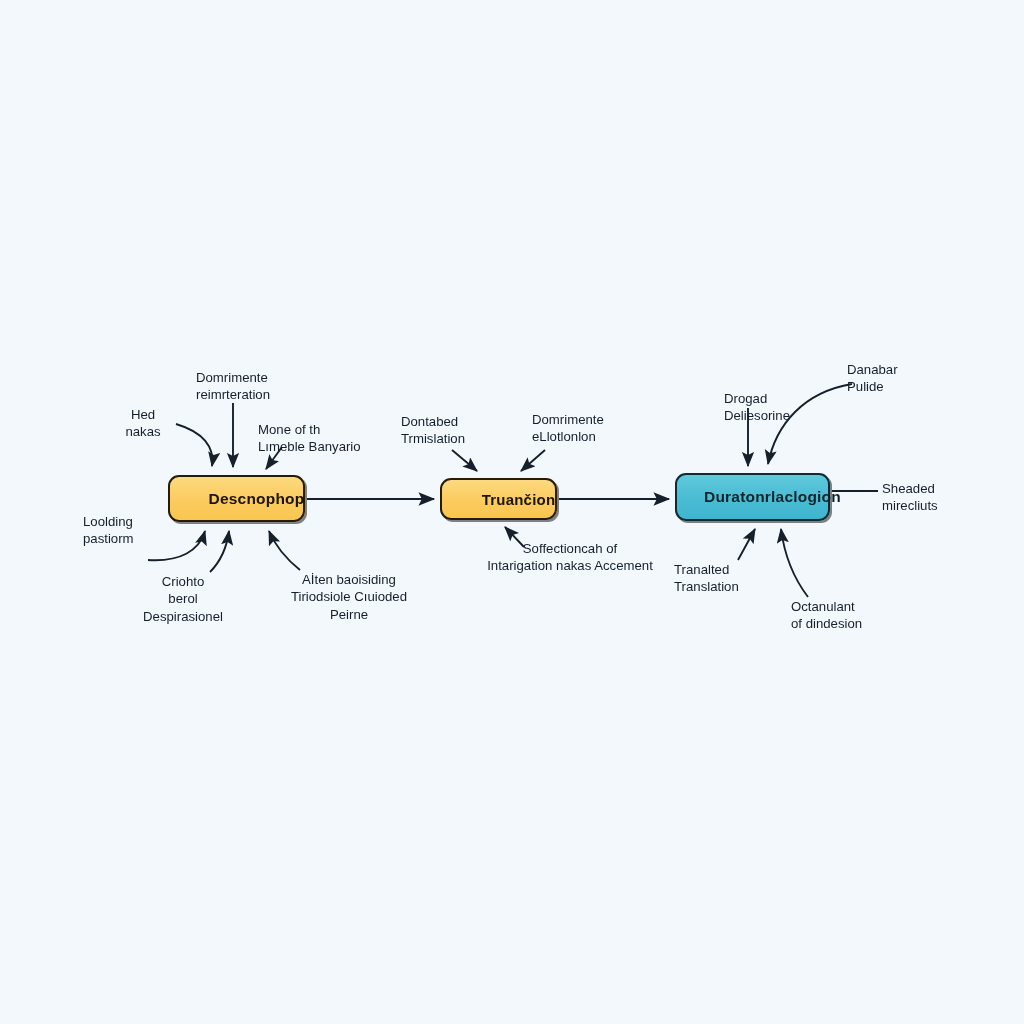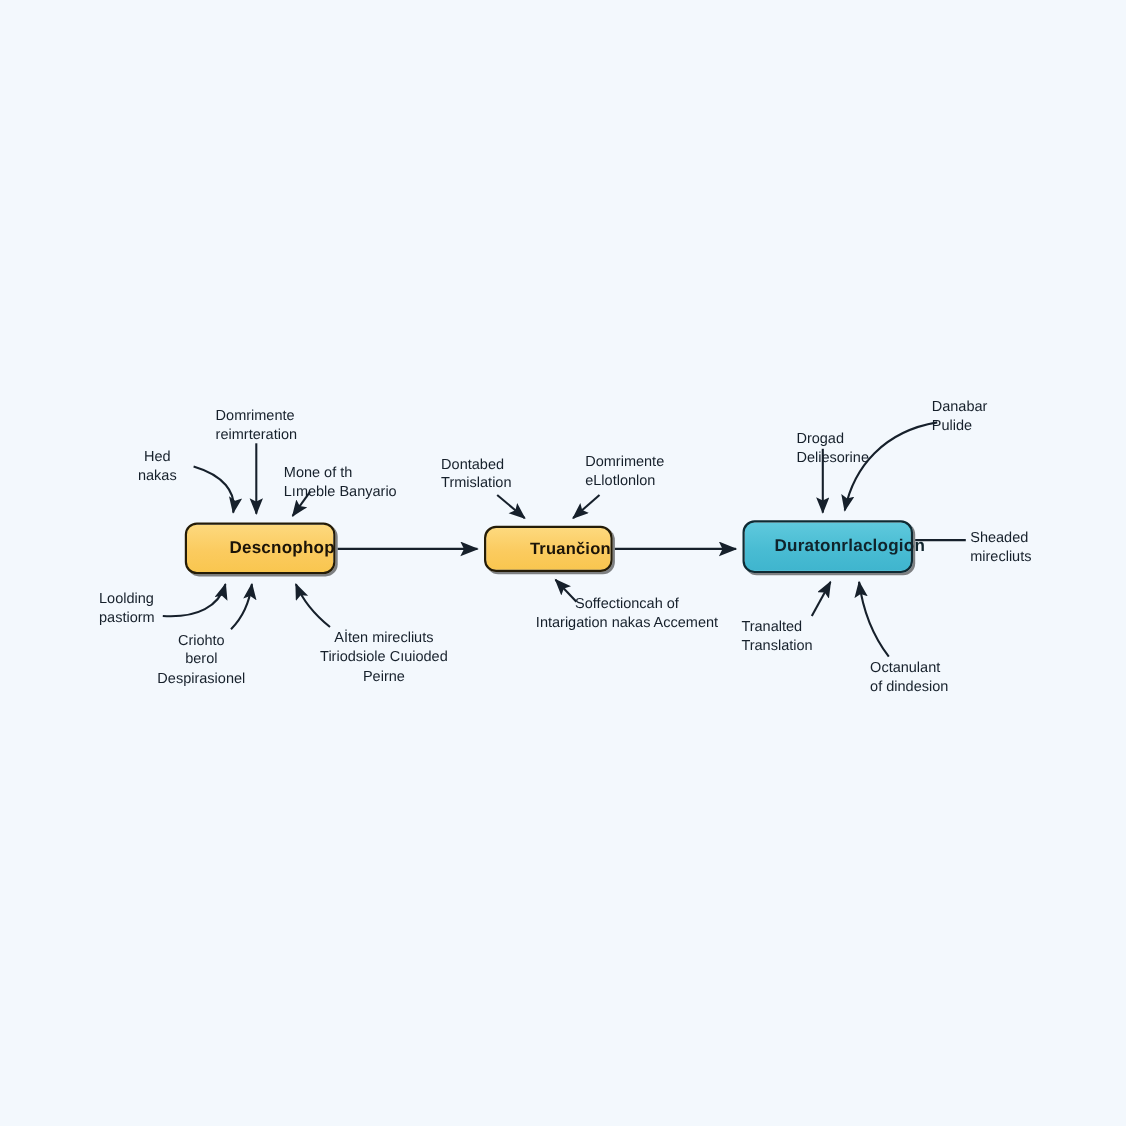--- a/index.html
+++ b/index.html
@@ -139,28 +139,28 @@
 
   <div class="ann ann-center" style="left:110px; top:406px; width:66px;">Hed
 nakas</div>
 
   <div class="ann ann-left" style="left:196px; top:369px; width:120px;">Domrimente
 reimrteration</div>
 
   <div class="ann ann-left" style="left:258px; top:414px; width:130px;margin-top:7px;">Mone of th
 Lımeble Banyario</div>
 
-  <div class="ann ann-left" style="left:83px; top:535px; width:78px;margin-left:7px;">Loolding
+  <div class="ann ann-left" style="left:83px; top:513px; width:78px;">Loolding
 pastiorm</div>
 
   <div class="ann ann-center" style="left:137px; top:573px; width:92px;">Criohto
 berol
 Despirasionel</div>
 
-  <div class="ann ann-center" style="left:288px; top:571px; width:122px;">Aİten mirecliuts
+  <div class="ann ann-center" style="left:288px; top:571px; width:122px;">Aİten baoisiding
 Tiriodsiole Cıuioded
 Peirne</div>
 
   <div class="ann ann-left" style="left:401px; top:413px; width:100px;">Dontabed
 Trmislation</div>
 
   <div class="ann ann-left" style="left:532px; top:411px; width:100px;">Domrimente
 eLlotlonlon</div>
 
   <div class="ann ann-center" style="left:482px; top:540px; width:176px;">Soffectioncah of

